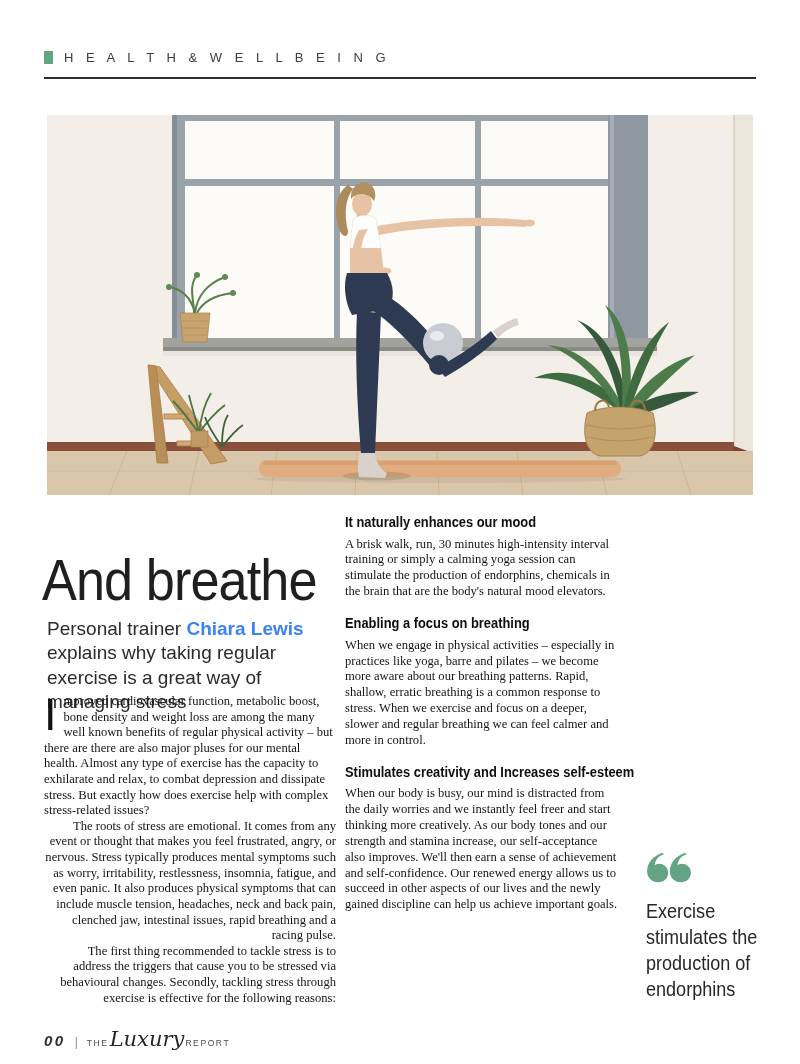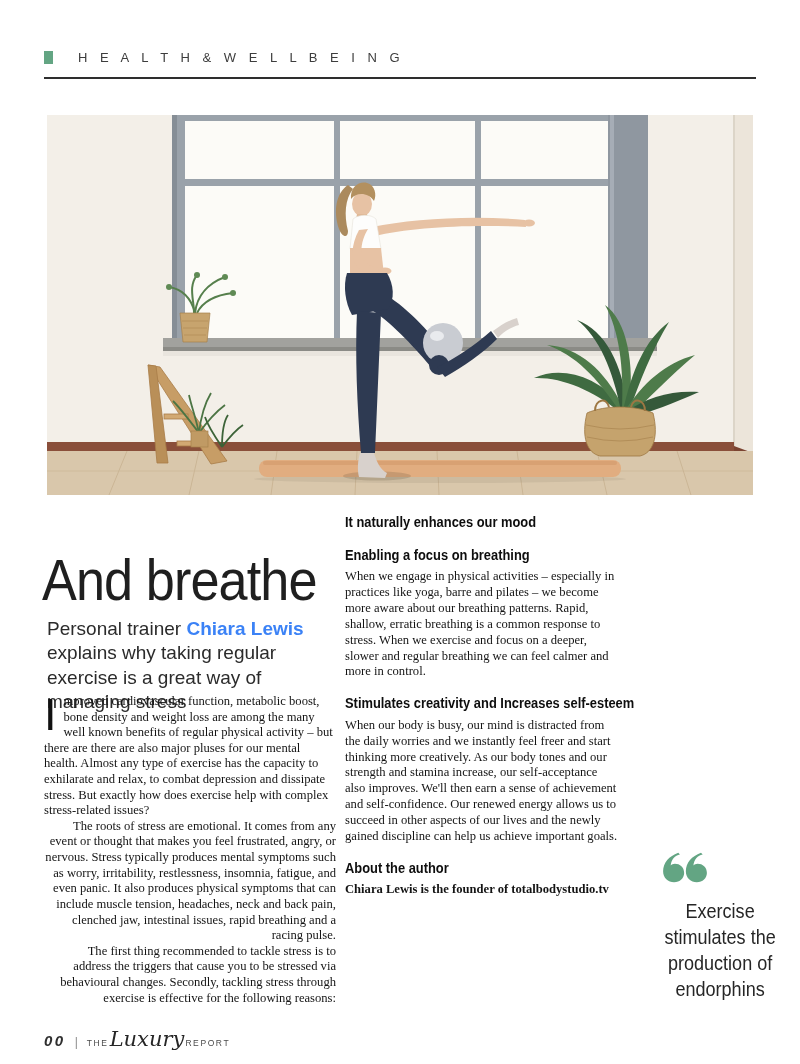--- a/index.html
+++ b/index.html
@@ -1,21 +1,21 @@
 <!DOCTYPE html>
 <html><head>
 <meta charset="utf-8">
 <style>
   html,body{margin:0;padding:0;}
   body{
     width:800px;height:1064px;position:relative;background:#ffffff;
     font-family:"Liberation Sans",sans-serif;color:#1c1c1c;overflow:hidden;
   }
   
-  .kicker{position:absolute;left:44px;top:50px;display:flex;align-items:center;gap:25px;}
+  .kicker{position:absolute;left:44px;top:50px;display:flex;align-items:center;gap:11px;}
   .kicker-square{width:9px;height:13px;background:#63a583;}
   .kicker-label{font-size:13px;letter-spacing:4.5px;color:#3d3d3d;font-weight:500;}
   .rule{position:absolute;left:44px;top:77px;width:712px;height:2px;background:#2e2e2e;}
 
   
   .photo{position:absolute;left:47px;top:115px;width:706px;height:380px;}
   .photo svg{display:block;width:100%;height:100%;}
 
   
   .headline{
@@ -47,21 +47,21 @@
   .col-right h3{
     font-family:"Liberation Sans",sans-serif;font-size:14px;font-weight:700;color:#0e0e0e;
     margin:0 0 5px 0;white-space:nowrap;transform:scaleX(.92);transform-origin:left bottom;
   }
   .col-right .section{margin-bottom:15px;}
   .col-right p{margin:0;}
   .col-right p.indent{text-indent:15px;}
   .about-line{font-weight:700;}
 
   
-  .pullquote{position:absolute;left:662px;top:852px;width:130px;text-align:center;}
+  .pullquote{position:absolute;left:646px;top:852px;width:130px;}
   .pq-icon{width:46px;height:32px;display:block;}
   .pq-text{
     margin-top:14px;font-size:20.5px;line-height:1.27;color:#262626;
     transform:scaleX(.88);transform-origin:left top;width:132px;font-weight:400;
   }
 
   
   .footer{position:absolute;left:44px;top:1018px;display:flex;align-items:baseline;gap:9px;color:#2f2f2f;}
   .page-num{font-size:15px;font-weight:700;letter-spacing:2.5px;font-style:italic;}
   .footer-sep{color:#8c8c8c;font-size:12px;}
@@ -211,33 +211,30 @@
 
 <div class="col-left">
   <p><span class="dropcap">I</span><span>mproved cardiovascular function, metabolic boost, bone density and weight loss are among the many well known benefits of regular physical activity – but there are there are also major pluses for our mental health. Almost any type of exercise has the capacity to exhilarate and relax, to combat depression and dissipate stress. But exactly how does exercise help with complex stress-related issues?</span></p>
   <p class="indent">The roots of stress are emotional. It comes from any event or thought that makes you feel frustrated, angry, or nervous. Stress typically produces mental symptoms such as worry, irritability, restlessness, insomnia, fatigue, and even panic. It also produces physical symptoms that can include muscle tension, headaches, neck and back pain, clenched jaw, intestinal issues, rapid breathing and a racing pulse.</p>
   <p class="indent">The first thing recommended to tackle stress is to address the triggers that cause you to be stressed via behavioural changes. Secondly, tackling stress through exercise is effective for the following reasons:</p>
 </div>
 
 <div class="col-right">
   <div class="section">
     <h3>It naturally enhances our mood</h3>
+    <p>A brisk walk, run, 30 minutes high-intensity interval training or simply a calming yoga session can stimulate the production of endorphins, chemicals in the brain that are the body's natural mood elevators.</p>
   </div>
   <div class="section">
     <h3>Enabling a focus on breathing</h3>
     <p>When we engage in physical activities – especially in practices like yoga, barre and pilates – we become more aware about our breathing patterns. Rapid, shallow, erratic breathing is a common response to stress. When we exercise and focus on a deeper, slower and regular breathing we can feel calmer and more in control.</p>
   </div>
   <div class="section">
     <h3>Stimulates creativity and Increases self-esteem</h3>
     <p>When our body is busy, our mind is distracted from the daily worries and we instantly feel freer and start thinking more creatively. As our body tones and our strength and stamina increase, our self-acceptance also improves. We'll then earn a sense of achievement and self-confidence. Our renewed energy allows us to succeed in other aspects of our lives and the newly gained discipline can help us achieve important goals.</p>
   </div>
-  <div class="section">
-    <h3>About the author</h3>
-    <p class="about-line">Chiara Lewis is the founder of totalbodystudio.tv</p>
-  </div>
 </div>
 
 <div class="pullquote">
   <svg class="pq-icon" viewBox="0 0 54 38">
     <path d="M19,1 C8,5 1,13 1,23 C1,31 7,36 14,36 C21,36 26,31 26,25 C26,18 21,14 15,14 C13,14 11,15 10,16 C11,9 15,4 21,3 Z" fill="#63a583"></path>
     <path d="M46,1 C35,5 28,13 28,23 C28,31 34,36 41,36 C48,36 53,31 53,25 C53,18 48,14 42,14 C40,14 38,15 37,16 C38,9 42,4 48,3 Z" fill="#63a583"></path>
   </svg>
   <div class="pq-text">Exercise stimulates the production of endorphins</div>
 </div>
 

